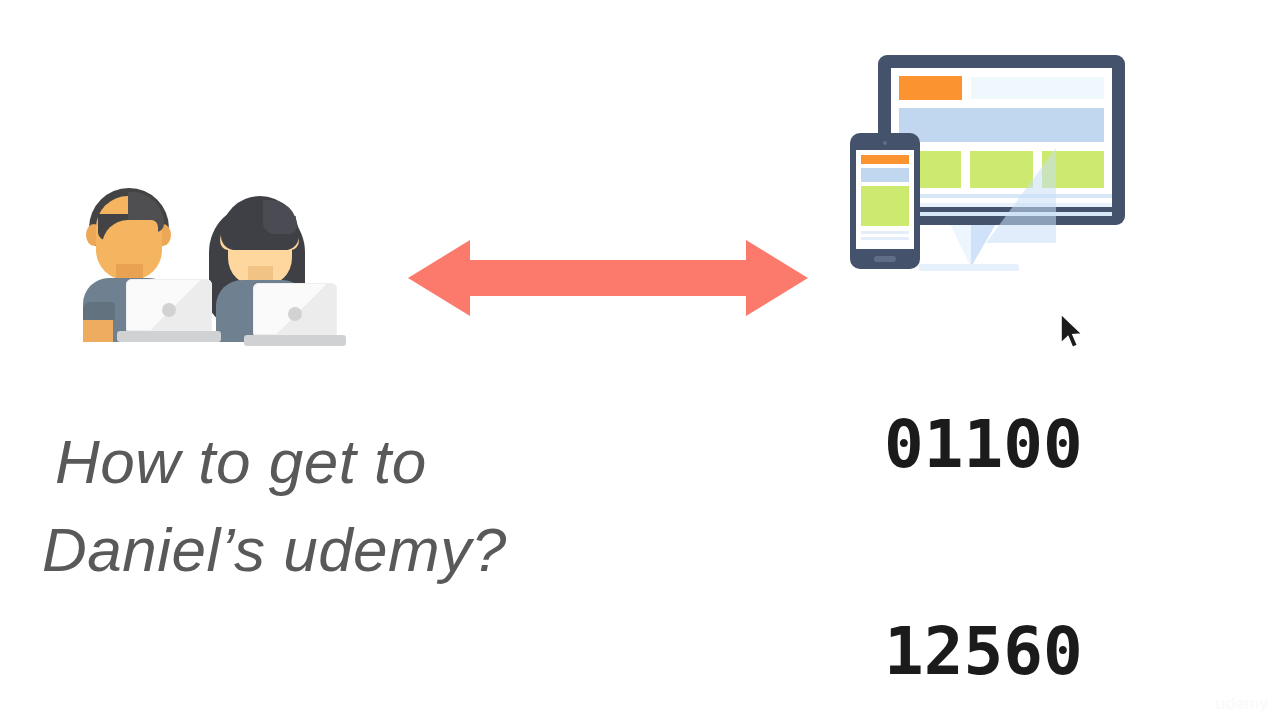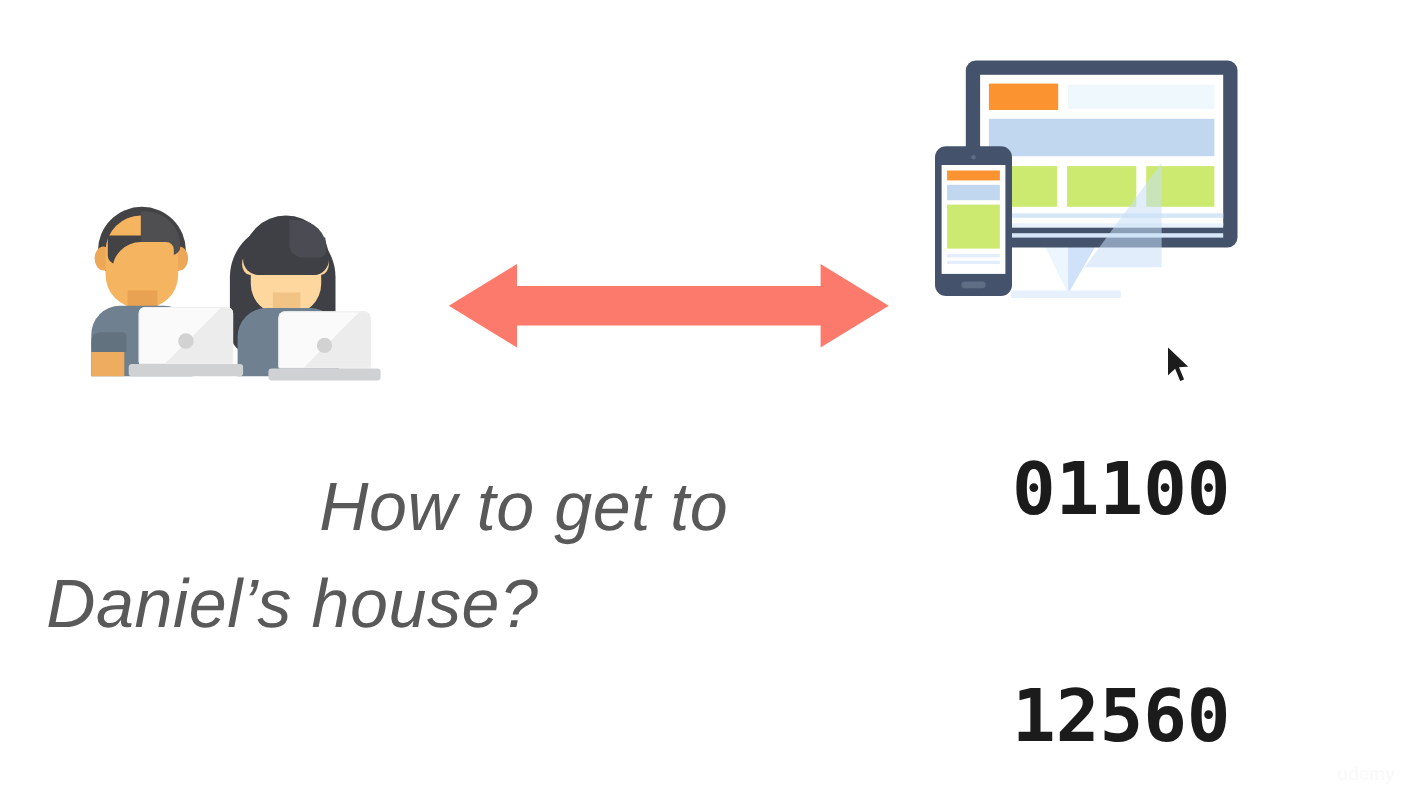--- a/index.html
+++ b/index.html
@@ -475,21 +475,21 @@
     top: 272px;
     width: 230px;
     font-family: "DejaVu Sans Mono", "Liberation Mono", monospace;
     font-weight: bold;
     font-size: 66px;
     line-height: 69px;
     letter-spacing: 0px;
     color: #1b1b1b;
     white-space: pre;
   }
-  .binary-row { display: block; margin-left: 36px; }
+  .binary-row { display: block; }
 
   
   .cursor {
     position: absolute;
     left: 1059px;
     top: 313px;
     width: 28px;
     height: 40px;
     pointer-events: none;
   }
@@ -501,21 +501,21 @@
     top: 418px;
     width: 620px;
     font-family: "Liberation Sans", sans-serif;
     font-style: italic;
     font-weight: 300;
     font-size: 62px;
     line-height: 88px;
     color: #59595a;
     letter-spacing: 0.5px;
   }
-  .caption-line-1 { display: block; padding-left: 13px; text-align: right; }
+  .caption-line-1 { display: block; padding-left: 13px; }
   .caption-line-2 { display: block; }
 
   
   .watermark {
     position: absolute;
     right: 12px;
     bottom: 6px;
     font-size: 17px;
     font-weight: bold;
     color: #fafafa;
@@ -617,18 +617,18 @@
   </div>
 
   <div class="cursor">
     <svg width="28" height="40" viewBox="0 0 28 40">
       <path d="M2,1 L2,30 L9,23.5 L13.5,34.5 L18.5,32.3 L14,21.6 L23,21 Z" fill="#1c1c1c" stroke="#ffffff" stroke-width="1.6"></path>
     </svg>
   </div>
 
   <div class="caption">
     <span class="caption-line-1">How to get to</span>
-    <span class="caption-line-2">Daniel’s house?</span>
+    <span class="caption-line-2">Daniel’s udemy?</span>
   </div>
 
   <div class="watermark">udemy</div>
 
 </div>
 
 </body></html>

